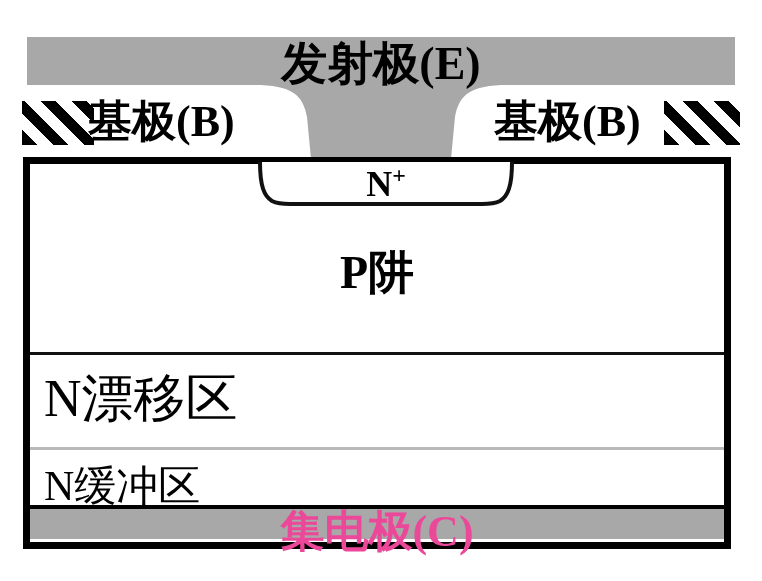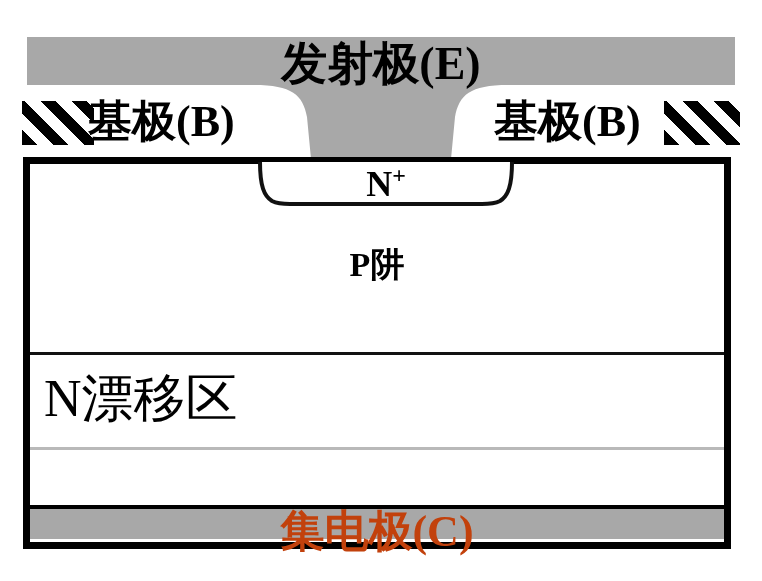--- a/index.html
+++ b/index.html
@@ -107,21 +107,21 @@
     color: #000;
     white-space: nowrap;
   }
   #label-nplus sup { font-size: 24px; }
 
   #label-pwell {
     position: absolute;
     left: 0; top: 78px;
     width: 694px;
     text-align: center;
-    font-size: 34px;
+    font-size: 46px;
     font-weight: 700;
     color: #000;
   }
   #label-drift {
     position: absolute;
     left: 14px; top: 200px;
     font-size: 52px;
     font-weight: 400;
     color: #000;
     white-space: nowrap;
@@ -146,21 +146,21 @@
     border-top: 4px solid #000000;
   }
   #label-collector {
     position: absolute;
     left: 0;
     top: 338px;
     width: 694px;
     text-align: center;
     font-size: 44px;
     font-weight: 700;
-    color: #c2410c;
+    color: #ec4899;
     white-space: nowrap;
     pointer-events: none;
   }
 </style>
 </head>
 <body>
 
 <div id="stage">
 
   <div id="emitter-metal">
@@ -197,18 +197,19 @@
     </div>
 
     <div id="label-nplus"><span>N</span><sup>+</sup></div>
 
     <div class="layer-line" id="line-pwell-drift"></div>
 
     <div class="layer-line" id="line-drift-buffer"></div>
 
     <div id="label-pwell">P阱</div>
     <div id="label-drift">N漂移区</div>
+    <div id="label-buffer">N缓冲区</div>
 
     <div id="collector-metal"></div>
     <div id="label-collector">集电极(C)</div>
   </div>
 
 </div>
 
 </body></html>

